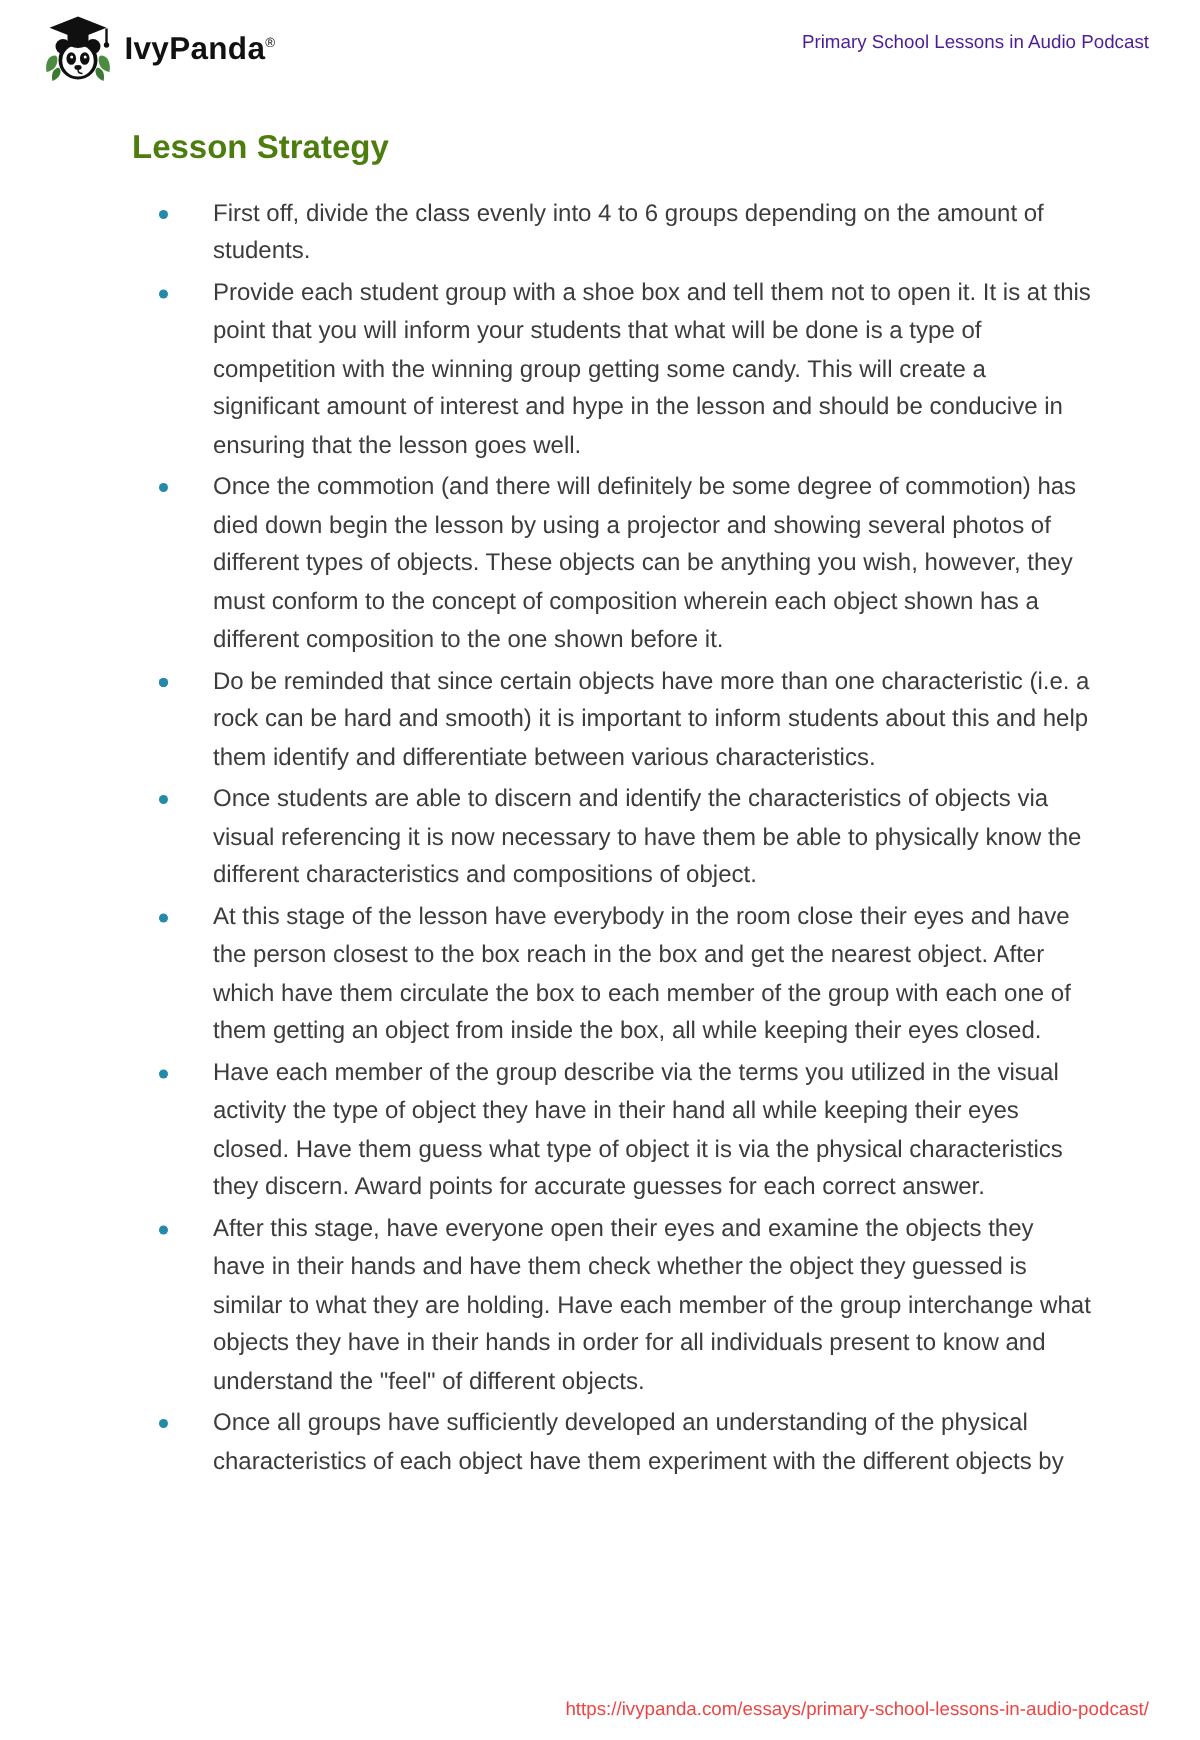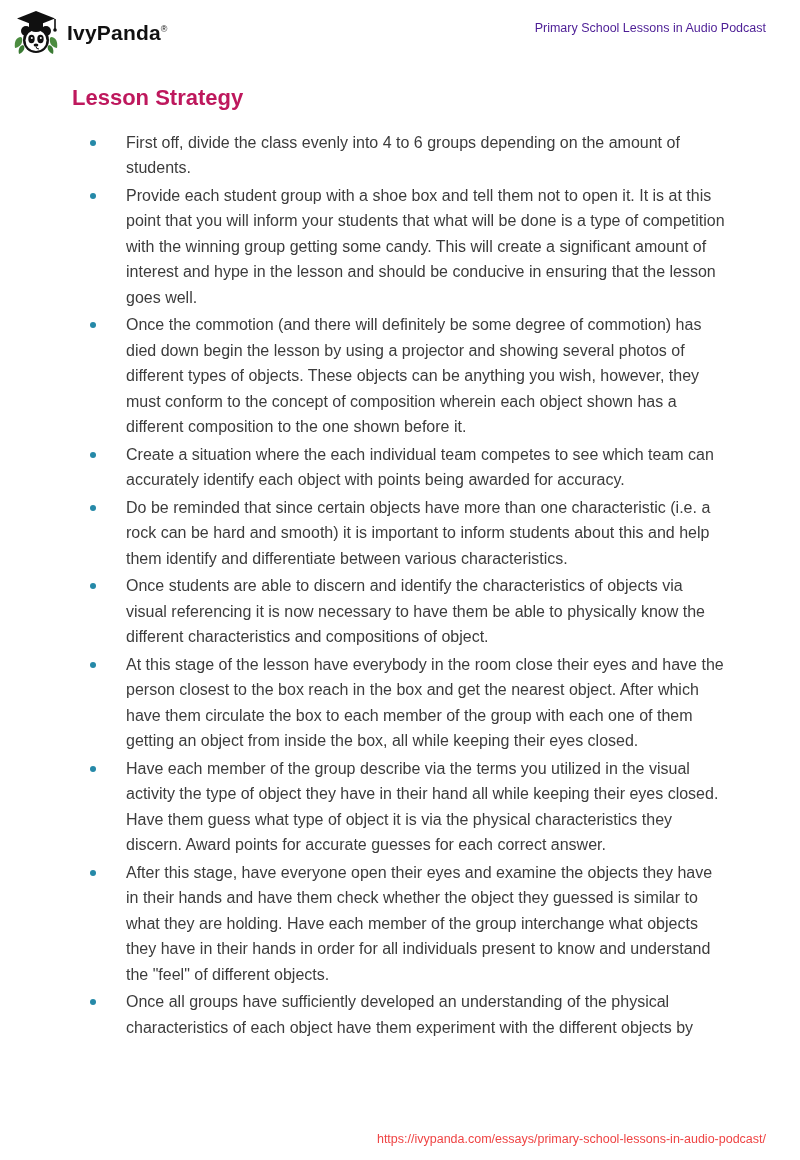--- a/index.html
+++ b/index.html
@@ -7,20 +7,21 @@
     width:800px; height:1160px;
     background:#ffffff;
     font-family:"Liberation Sans", sans-serif;
     color:#3c3c3c;
   }
   .page {
     position:relative;
     width:800px; height:1160px;
     background:#ffffff;
     overflow:hidden;
+    padding-left:16px;
   }
   .header {
     display:flex;
     align-items:center;
     justify-content:space-between;
     padding:8px 34px 0 14px;
     height:58px;
   }
   .brand {
     display:flex;
@@ -43,21 +44,21 @@
     color:#4c1d95;
     margin-top:-10px;
   }
   .content {
     padding:0 72px;
   }
   h1.page-heading {
     margin-top:26px;
     font-size:22px;
     font-weight:700;
-    color:#be185d;
+    color:#4d7c0f;
     line-height:1.25;
   }
   ul.bullets {
     list-style:none;
     margin-top:18px;
   }
   ul.bullets li {
     position:relative;
     padding-left:54px;
     font-size:16px;
@@ -120,21 +121,21 @@
     <div class="doc-title">Primary School Lessons in Audio Podcast</div>
   </div>
 
   <div class="content">
     <h1 class="page-heading">Lesson Strategy</h1>
 
     <ul class="bullets">
       <li><span class="dot"></span><span>First off, divide the class evenly into 4 to 6 groups depending on the amount of students.</span></li>
       <li><span class="dot"></span><span>Provide each student group with a shoe box and tell them not to open it. It is at this point that you will inform your students that what will be done is a type of competition with the winning group getting some candy. This will create a significant amount of interest and hype in the lesson and should be conducive in ensuring that the lesson goes well.</span></li>
       <li><span class="dot"></span><span>Once the commotion (and there will definitely be some degree of commotion) has died down begin the lesson by using a projector and showing several photos of different types of objects. These objects can be anything you wish, however, they must conform to the concept of composition wherein each object shown has a different composition to the one shown before it.</span></li>
-      <li><span class="dot"></span><span>Create a situation where the each individual team competes to see which team can accurately identify each object with points being awarded for accuracy.</span></li>
+      <li><span class="dot"></span></li>
       <li><span class="dot"></span><span>Do be reminded that since certain objects have more than one characteristic (i.e. a rock can be hard and smooth) it is important to inform students about this and help them identify and differentiate between various characteristics.</span></li>
       <li><span class="dot"></span><span>Once students are able to discern and identify the characteristics of objects via visual referencing it is now necessary to have them be able to physically know the different characteristics and compositions of object.</span></li>
       <li><span class="dot"></span><span>At this stage of the lesson have everybody in the room close their eyes and have the person closest to the box reach in the box and get the nearest object. After which have them circulate the box to each member of the group with each one of them getting an object from inside the box, all while keeping their eyes closed.</span></li>
       <li><span class="dot"></span><span>Have each member of the group describe via the terms you utilized in the visual activity the type of object they have in their hand all while keeping their eyes closed. Have them guess what type of object it is via the physical characteristics they discern. Award points for accurate guesses for each correct answer.</span></li>
       <li><span class="dot"></span><span>After this stage, have everyone open their eyes and examine the objects they have in their hands and have them check whether the object they guessed is similar to what they are holding. Have each member of the group interchange what objects they have in their hands in order for all individuals present to know and understand the "feel" of different objects.</span></li>
       <li><span class="dot"></span><span>Once all groups have sufficiently developed an understanding of the physical characteristics of each object have them experiment with the different objects by</span></li>
     </ul>
   </div>
 
   <div class="footer-url">https://ivypanda.com/essays/primary-school-lessons-in-audio-podcast/</div>

